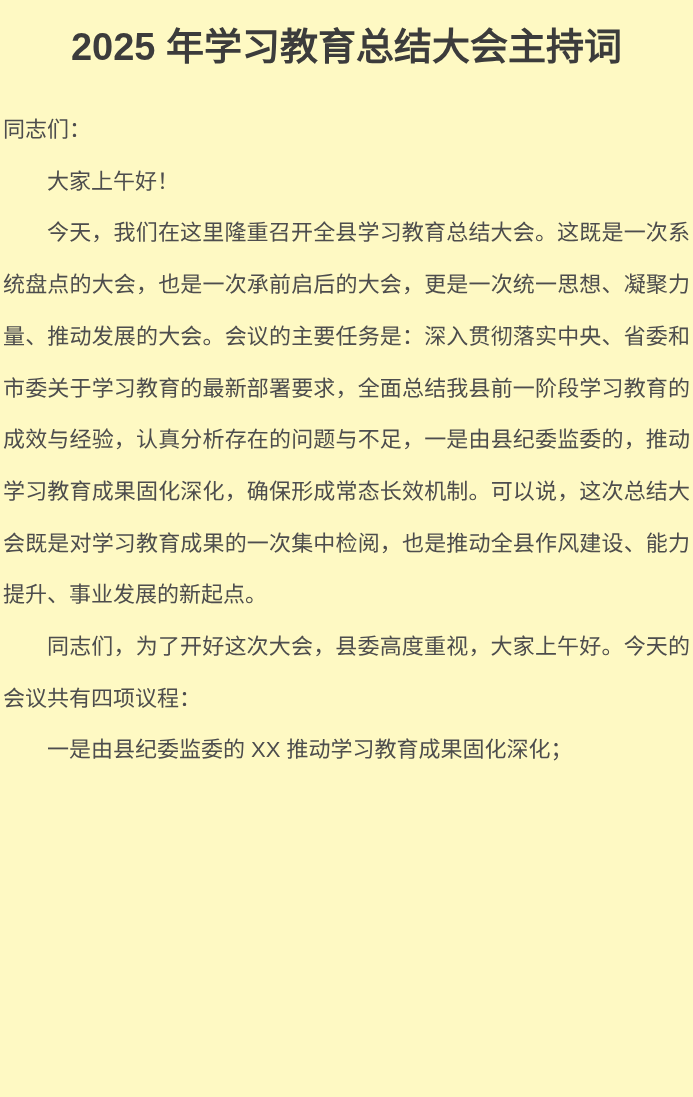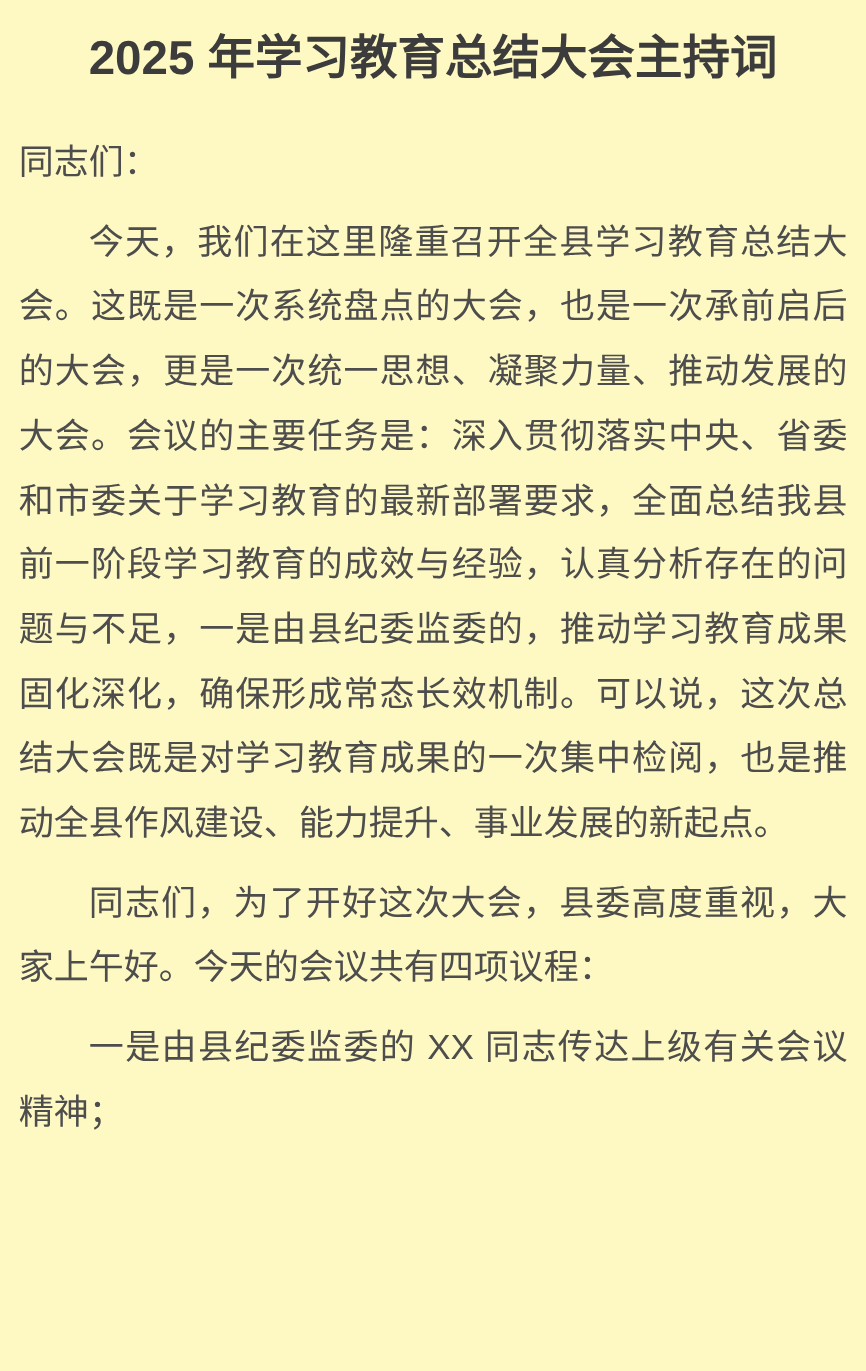--- a/index.html
+++ b/index.html
@@ -20,39 +20,40 @@
   .doc-title {
     margin: 19px 0 28px 0;
     text-align: center;
     font-size: 38px;
     line-height: 57px;
     font-weight: 700;
     color: #3c3c3c;
     letter-spacing: 0;
   }
   .para {
-    margin: 12px;
-    font-size: 28px;
+    margin: 0;
+    font-size: 22px;
     line-height: 51.7px;
     color: #4d4d4d;
     text-align: justify;
     text-justify: inter-ideograph;
   }
   .para.indent {
     text-indent: 2em;
   }
 </style>
 </head>
 <body>
 
 <main class="page">
   <h1 class="doc-title">2025 年学习教育总结大会主持词</h1>
 
   <p class="para">同志们：</p>
 
+  <p class="para indent">大家上午好！</p>
 
   <p class="para indent">今天，我们在这里隆重召开全县学习教育总结大会。这既是一次系统盘点的大会，也是一次承前启后的大会，更是一次统一思想、凝聚力量、推动发展的大会。会议的主要任务是：深入贯彻落实中央、省委和市委关于学习教育的最新部署要求，全面总结我县前一阶段学习教育的成效与经验，认真分析存在的问题与不足，一是由县纪委监委的，推动学习教育成果固化深化，确保形成常态长效机制。可以说，这次总结大会既是对学习教育成果的一次集中检阅，也是推动全县作风建设、能力提升、事业发展的新起点。</p>
 
 
   <p class="para indent">同志们，为了开好这次大会，县委高度重视，大家上午好。今天的会议共有四项议程：</p>
 
-  <p class="para indent">一是由县纪委监委的 XX 同志传达上级有关会议精神；</p>
+  <p class="para indent">一是由县纪委监委的 XX 推动学习教育成果固化深化；</p>
 </main>
 
 </body></html>

